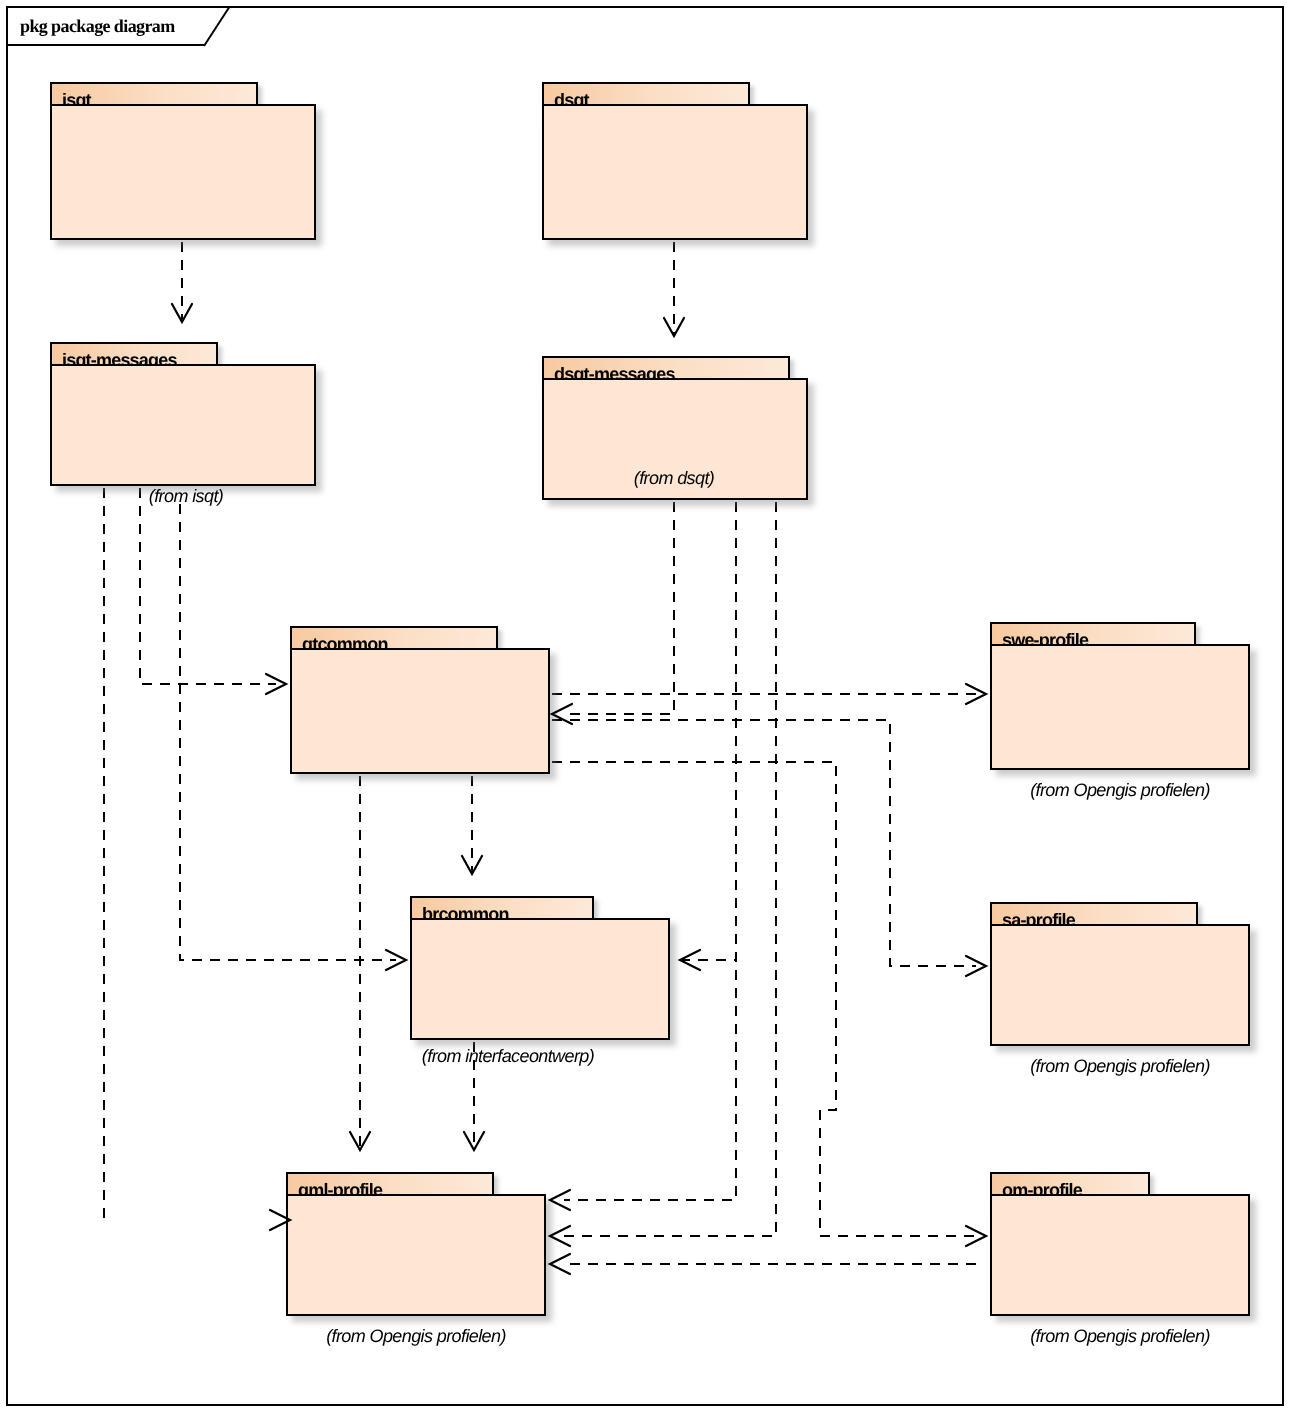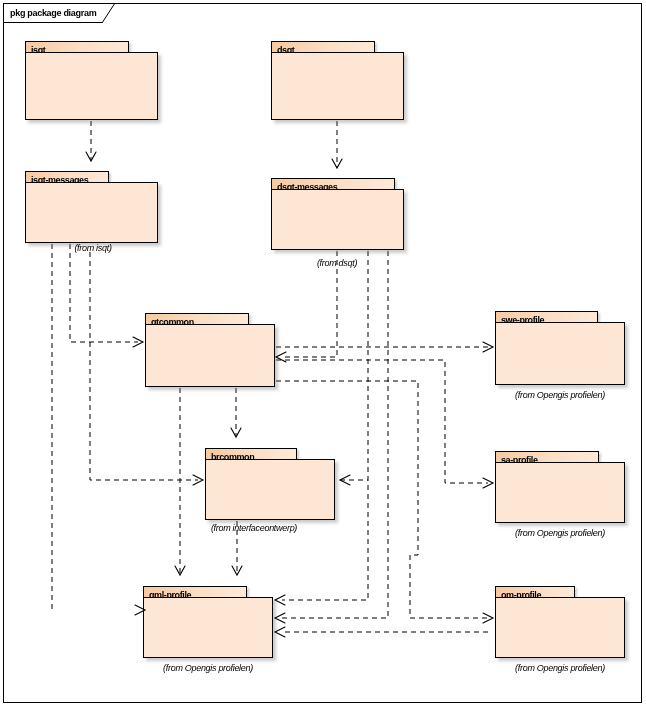--- a/index.html
+++ b/index.html
@@ -187,21 +187,21 @@
 
       <polyline points="135,605 145,610 135,615"></polyline>
 
       <polyline points="285,595 275,600 285,605"></polyline>
       <polyline points="285,613 275,618 285,623"></polyline>
       <polyline points="285,627 275,632 285,637"></polyline>
     </g>
   </svg>
 
   <div class="frame-border"></div>
-  <div class="frame-tab" style="width: 99px;">
+  <div class="frame-tab" style="width: 99px; font-family: Liberation Serif, serif;">
     <span class="frame-tab-label">pkg package diagram</span>
   </div>
   <svg class="frame-tab-corner" viewBox="0 0 14 21" style="left: 102px;">
     <polyline points="0,20 13,0" stroke="#000" stroke-width="1" fill="none"></polyline>
   </svg>
 
   <div class="pkg" style="left:25px; top:35px;">
     <div class="pkg-tab" style="width:104px;">
       <span class="pkg-tab-label">isqt</span>
     </div>
@@ -222,21 +222,21 @@
     <div class="pkg-body" style="width:133px; height:61px;"></div>
   </div>
   <div class="pkg-from" style="left:38px; top:243px; width:110px;">(from isqt)</div>
 
   <div class="pkg" style="left:271px; top:172px;">
     <div class="pkg-tab" style="width:124px;">
       <span class="pkg-tab-label">dsqt-messages</span>
     </div>
     <div class="pkg-body" style="width:133px; height:61px;"></div>
   </div>
-  <div class="pkg-from" style="left:282px; top:258px; width:110px;">(from dsqt)</div>
+  <div class="pkg-from" style="left:282px; top:234px; width:110px;">(from dsqt)</div>
 
   <div class="pkg" style="left:145px; top:307px;">
     <div class="pkg-tab" style="width:104px;">
       <span class="pkg-tab-label">qtcommon</span>
     </div>
     <div class="pkg-body" style="width:130px; height:63px;"></div>
   </div>
 
   <div class="pkg" style="left:495px; top:305px;">
     <div class="pkg-tab" style="width:103px;">

